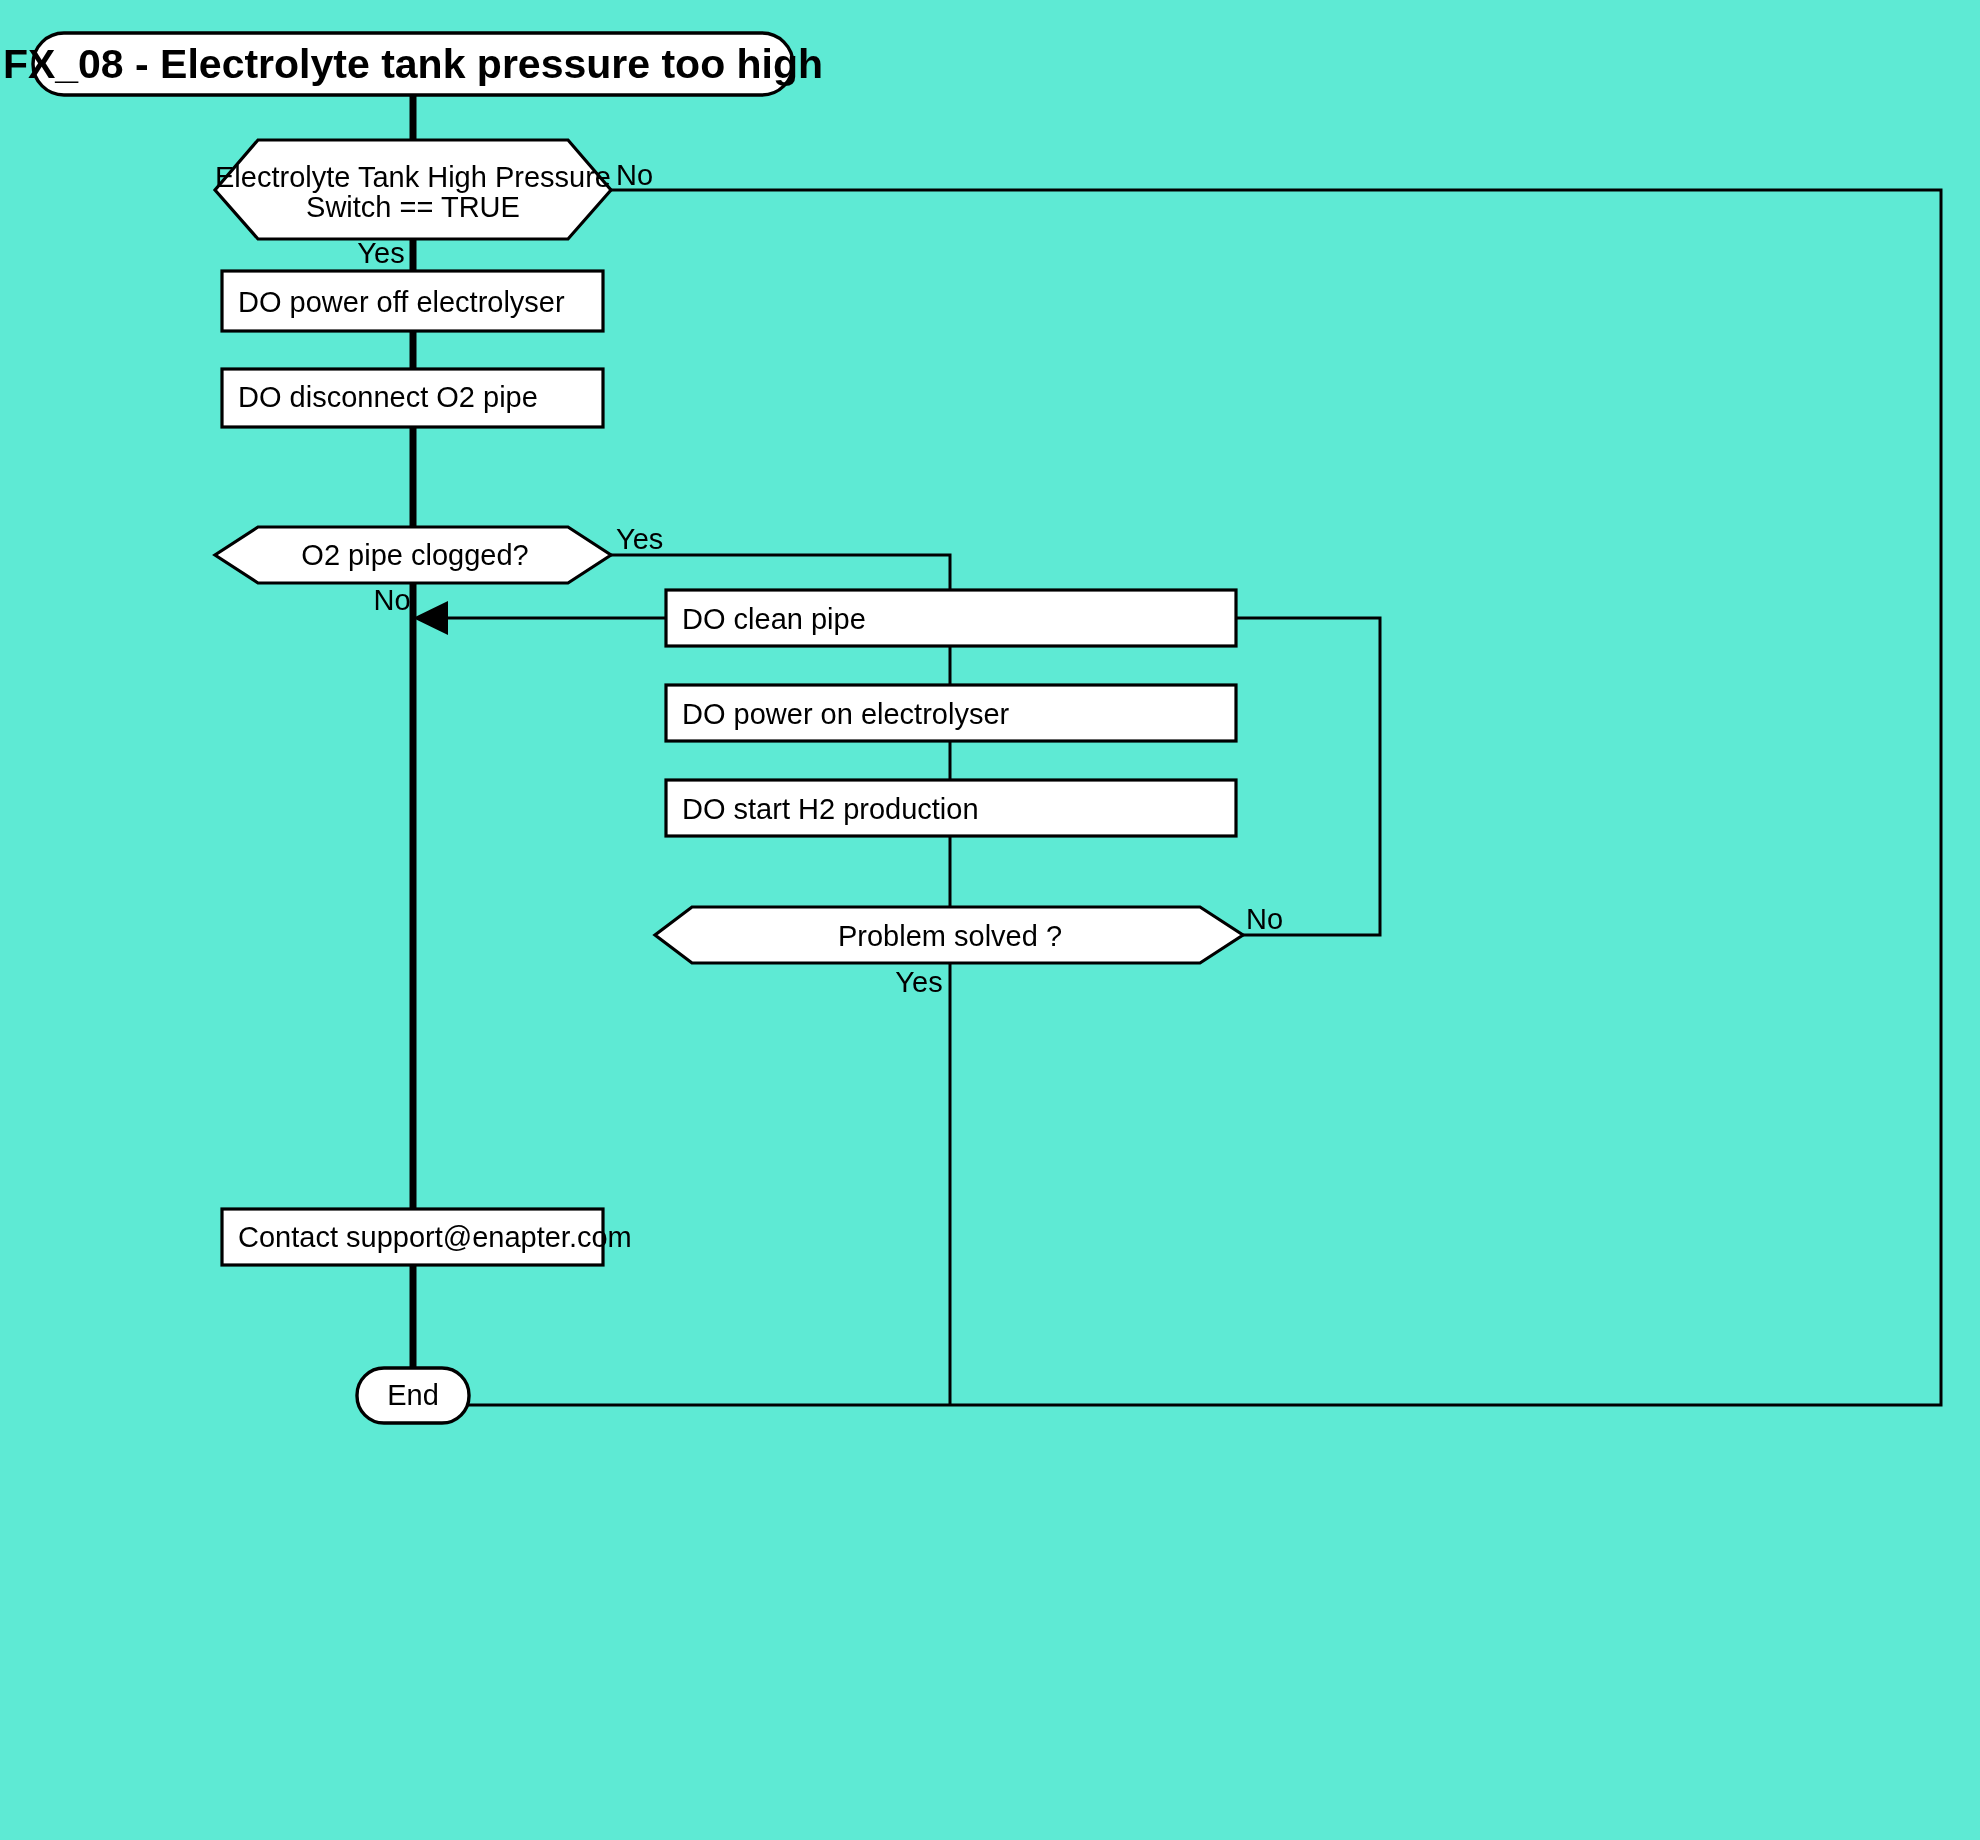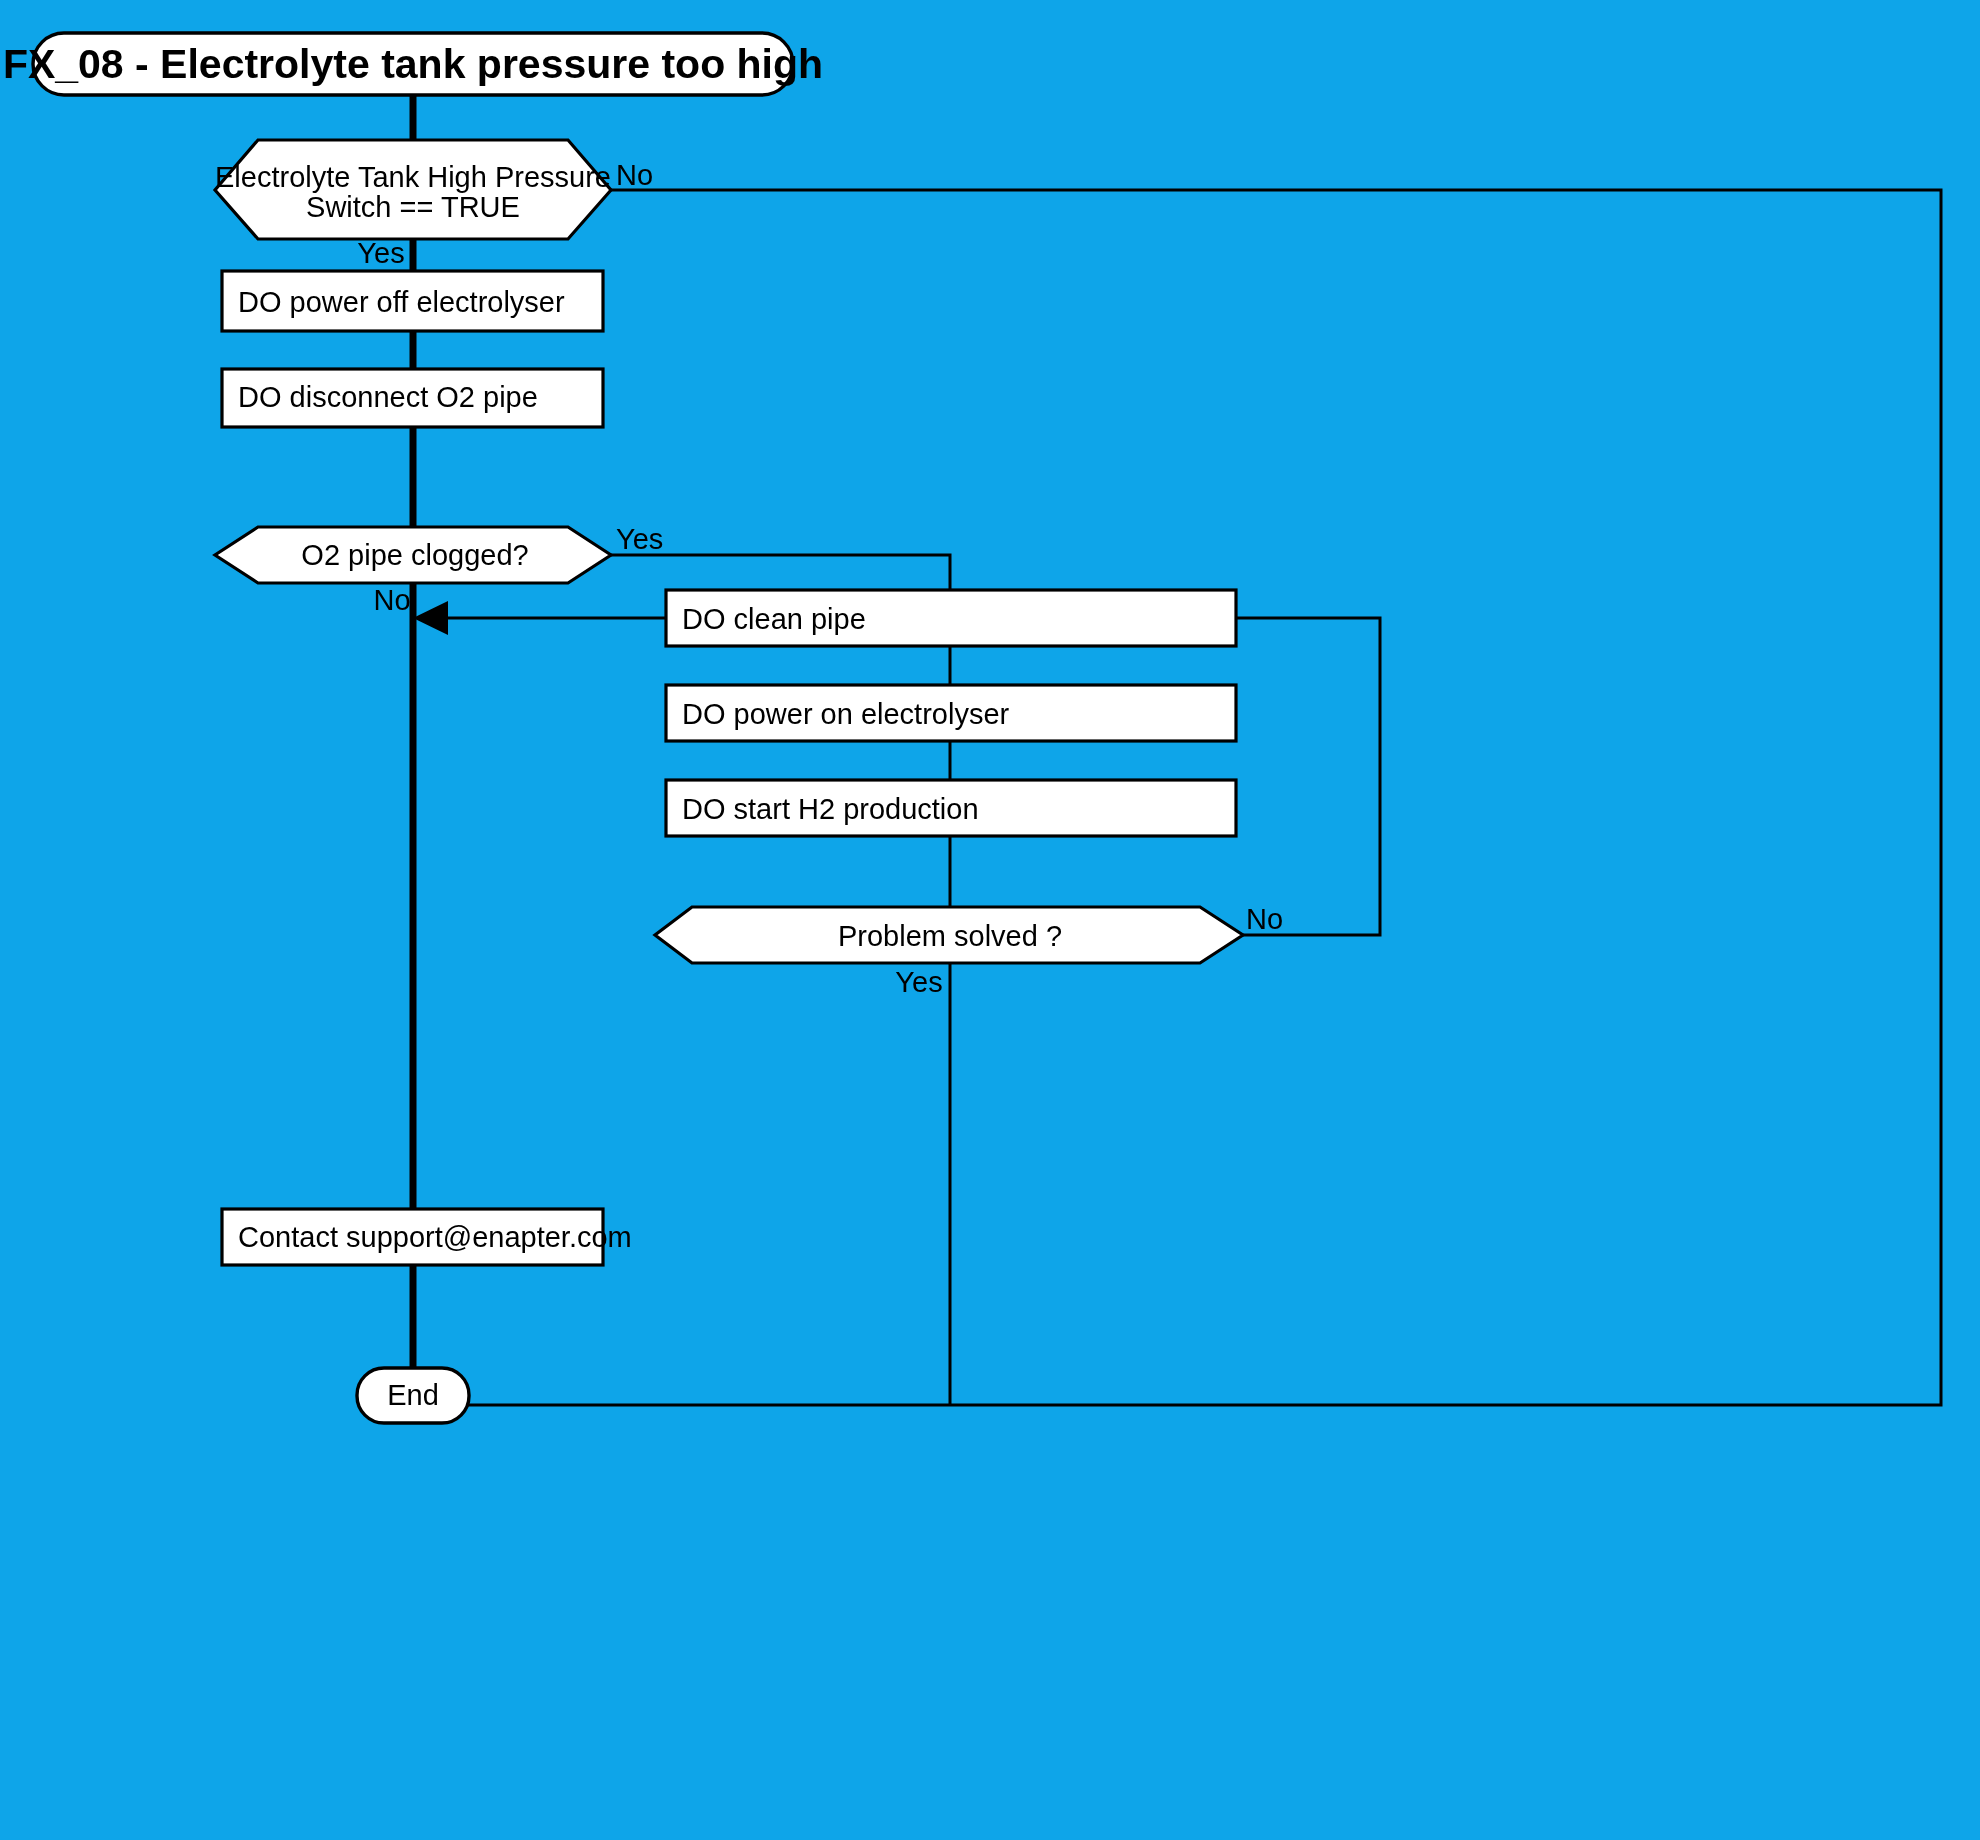--- a/index.html
+++ b/index.html
@@ -4,21 +4,21 @@
 <style>
   html, body {
     margin: 0;
     padding: 0;
     background: #c3d2fb;
   }
   #stage {
     position: relative;
     width: 1980px;
     height: 1840px;
-    background: #0ea5e9;
+    background: #5eead4;
     font-family: "Liberation Sans", sans-serif;
     overflow: hidden;
   }
   svg#flow {
     position: absolute;
     left: 0;
     top: 0;
     width: 1980px;
     height: 1840px;
     display: block;

